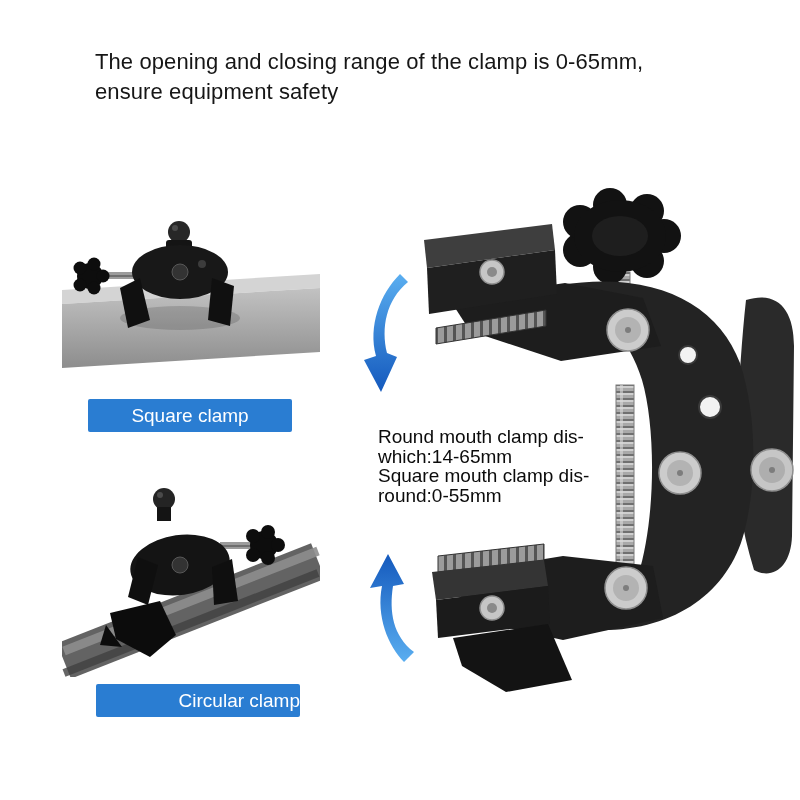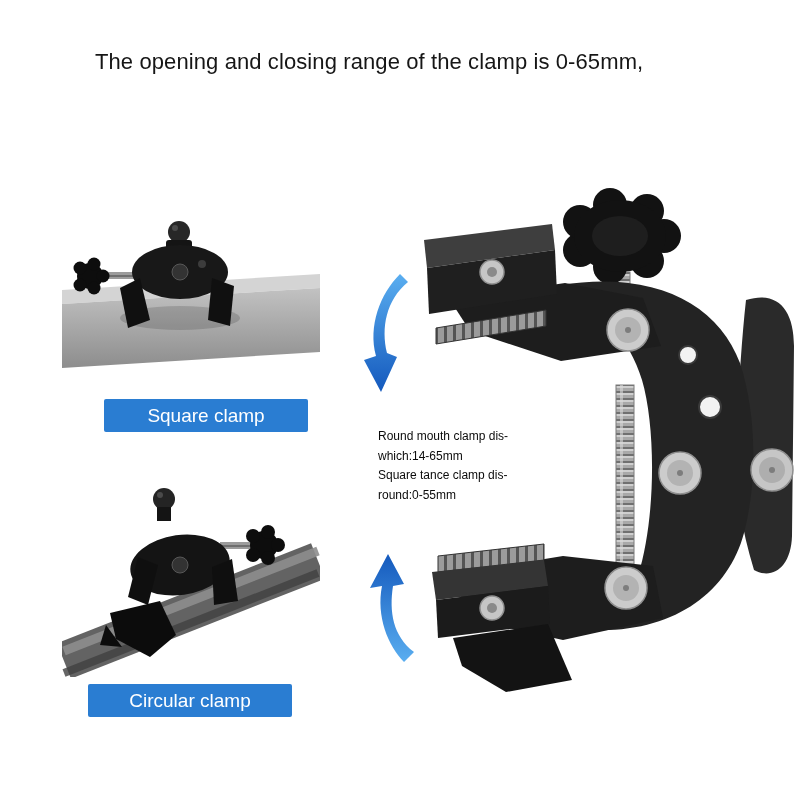--- a/index.html
+++ b/index.html
@@ -5,36 +5,37 @@
   html,body{margin:0;padding:0;background:#ffffff;}
   .page{position:relative;width:800px;height:800px;background:#fff;overflow:hidden;
         font-family:"Liberation Sans",sans-serif;}
   .heading{position:absolute;left:95px;top:27px;font-size:22px;line-height:30px;
            font-weight:400;color:#161616;letter-spacing:.1px;margin-top:20px;}
   .photo{position:absolute;}
   .photo svg{display:block;}
   .label{position:absolute;width:204px;height:33px;background:#2a7dd2;color:#ffffff;
          display:flex;align-items:center;justify-content:center;font-size:19px;
          font-weight:500;border-radius:2px;}
-  .label-square{left:104px;top:399px;}
-  .label-circular{left:88px;top:684px;}
+  .label-square{left:88px;top:399px;}
+  .label-circular{left:96px;top:684px;justify-content:flex-end;}
   .main-clamp{position:absolute;left:358px;top:188px;width:442px;height:522px;}
   .arrow{position:absolute;}
   .arrow-top{left:356px;top:272px;width:52px;height:122px;}
   .arrow-bottom{left:362px;top:550px;width:52px;height:114px;}
-  .annotation{position:absolute;left:378px;top:427px;width:225px;font-size:12px;
+  .annotation{position:absolute;left:378px;top:427px;width:225px;font-size:19px;
               line-height:19.5px;color:#0b0b0b;font-weight:400;}
 </style>
 </head>
 <body>
 
 <div class="page">
 
   <div class="heading">
     <div>The opening and closing range of the clamp is 0-65mm,</div>
+    <div>ensure equipment safety</div>
   </div>
 
   <div class="photo" style="left:62px;top:168px;width:258px;height:228px;">
     <svg width="258" height="228" viewBox="0 0 258 228">
       <defs>
         <linearGradient id="barGrad" x1="0" y1="0" x2="0" y2="1">
           <stop offset="0" stop-color="#c2c2c2"></stop>
             <stop offset="1" stop-color="#8d8d8d"></stop>
         </linearGradient>
       </defs>
@@ -211,17 +212,17 @@
         <stop offset="0" stop-color="#5aaef0"></stop>
           <stop offset="1" stop-color="#1459bd"></stop>
       </linearGradient>
     </defs>
     <path d="M 42,112 C 26,96 14,66 20,36 L 8,38 L 26,4 L 42,34 L 31,36 C 27,62 31,86 52,102 Z" fill="url(#gradBot)"></path>
   </svg>
 
   <div class="annotation">
     <div>Round mouth clamp dis-</div>
     <div>which:14-65mm</div>
-    <div>Square tance clamp dis-</div>
+    <div>Square mouth clamp dis-</div>
     <div>round:0-55mm</div>
   </div>
 
 </div>
 
 </body></html>

